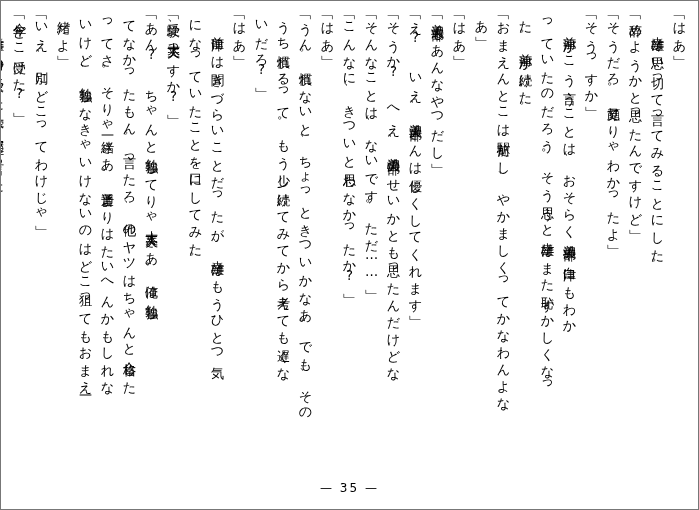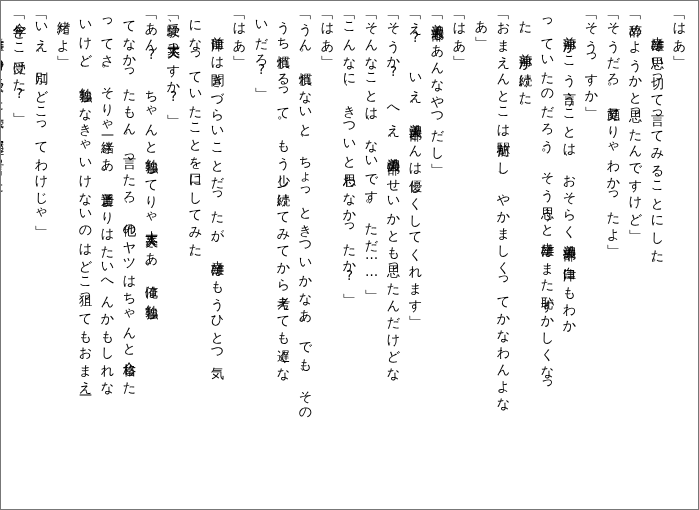--- a/index.html
+++ b/index.html
@@ -92,13 +92,14 @@
       <div class="vline">「受験、大丈夫っすか?」</div>
       <div class="vline">「あん? ちゃんと勉強してりゃ大丈夫さあ。俺は勉強し</div>
       <div class="vline">てなかったもん。言ったろ、他のヤツはちゃんと合格した</div>
       <div class="vline">ってさ。そりゃ一緒さあ、普通よりはたいへんかもしれな</div>
       <div class="vline">いけど、勉強しなきゃいけないのはどこ狙ってもおまえ一</div>
       <div class="vline">緒だよ」</div>
       <div class="vline">「いえ、別にどこってわけじゃ」</div>
       <div class="vline">「今年どこ受けた?」</div>
       <div class="vline indent">幸雄は自分の受験した大学を全部正直に言った。</div>
     </div>
+  <div id="page-number">— 35 —</div>
 </div>
 
 </body></html>

